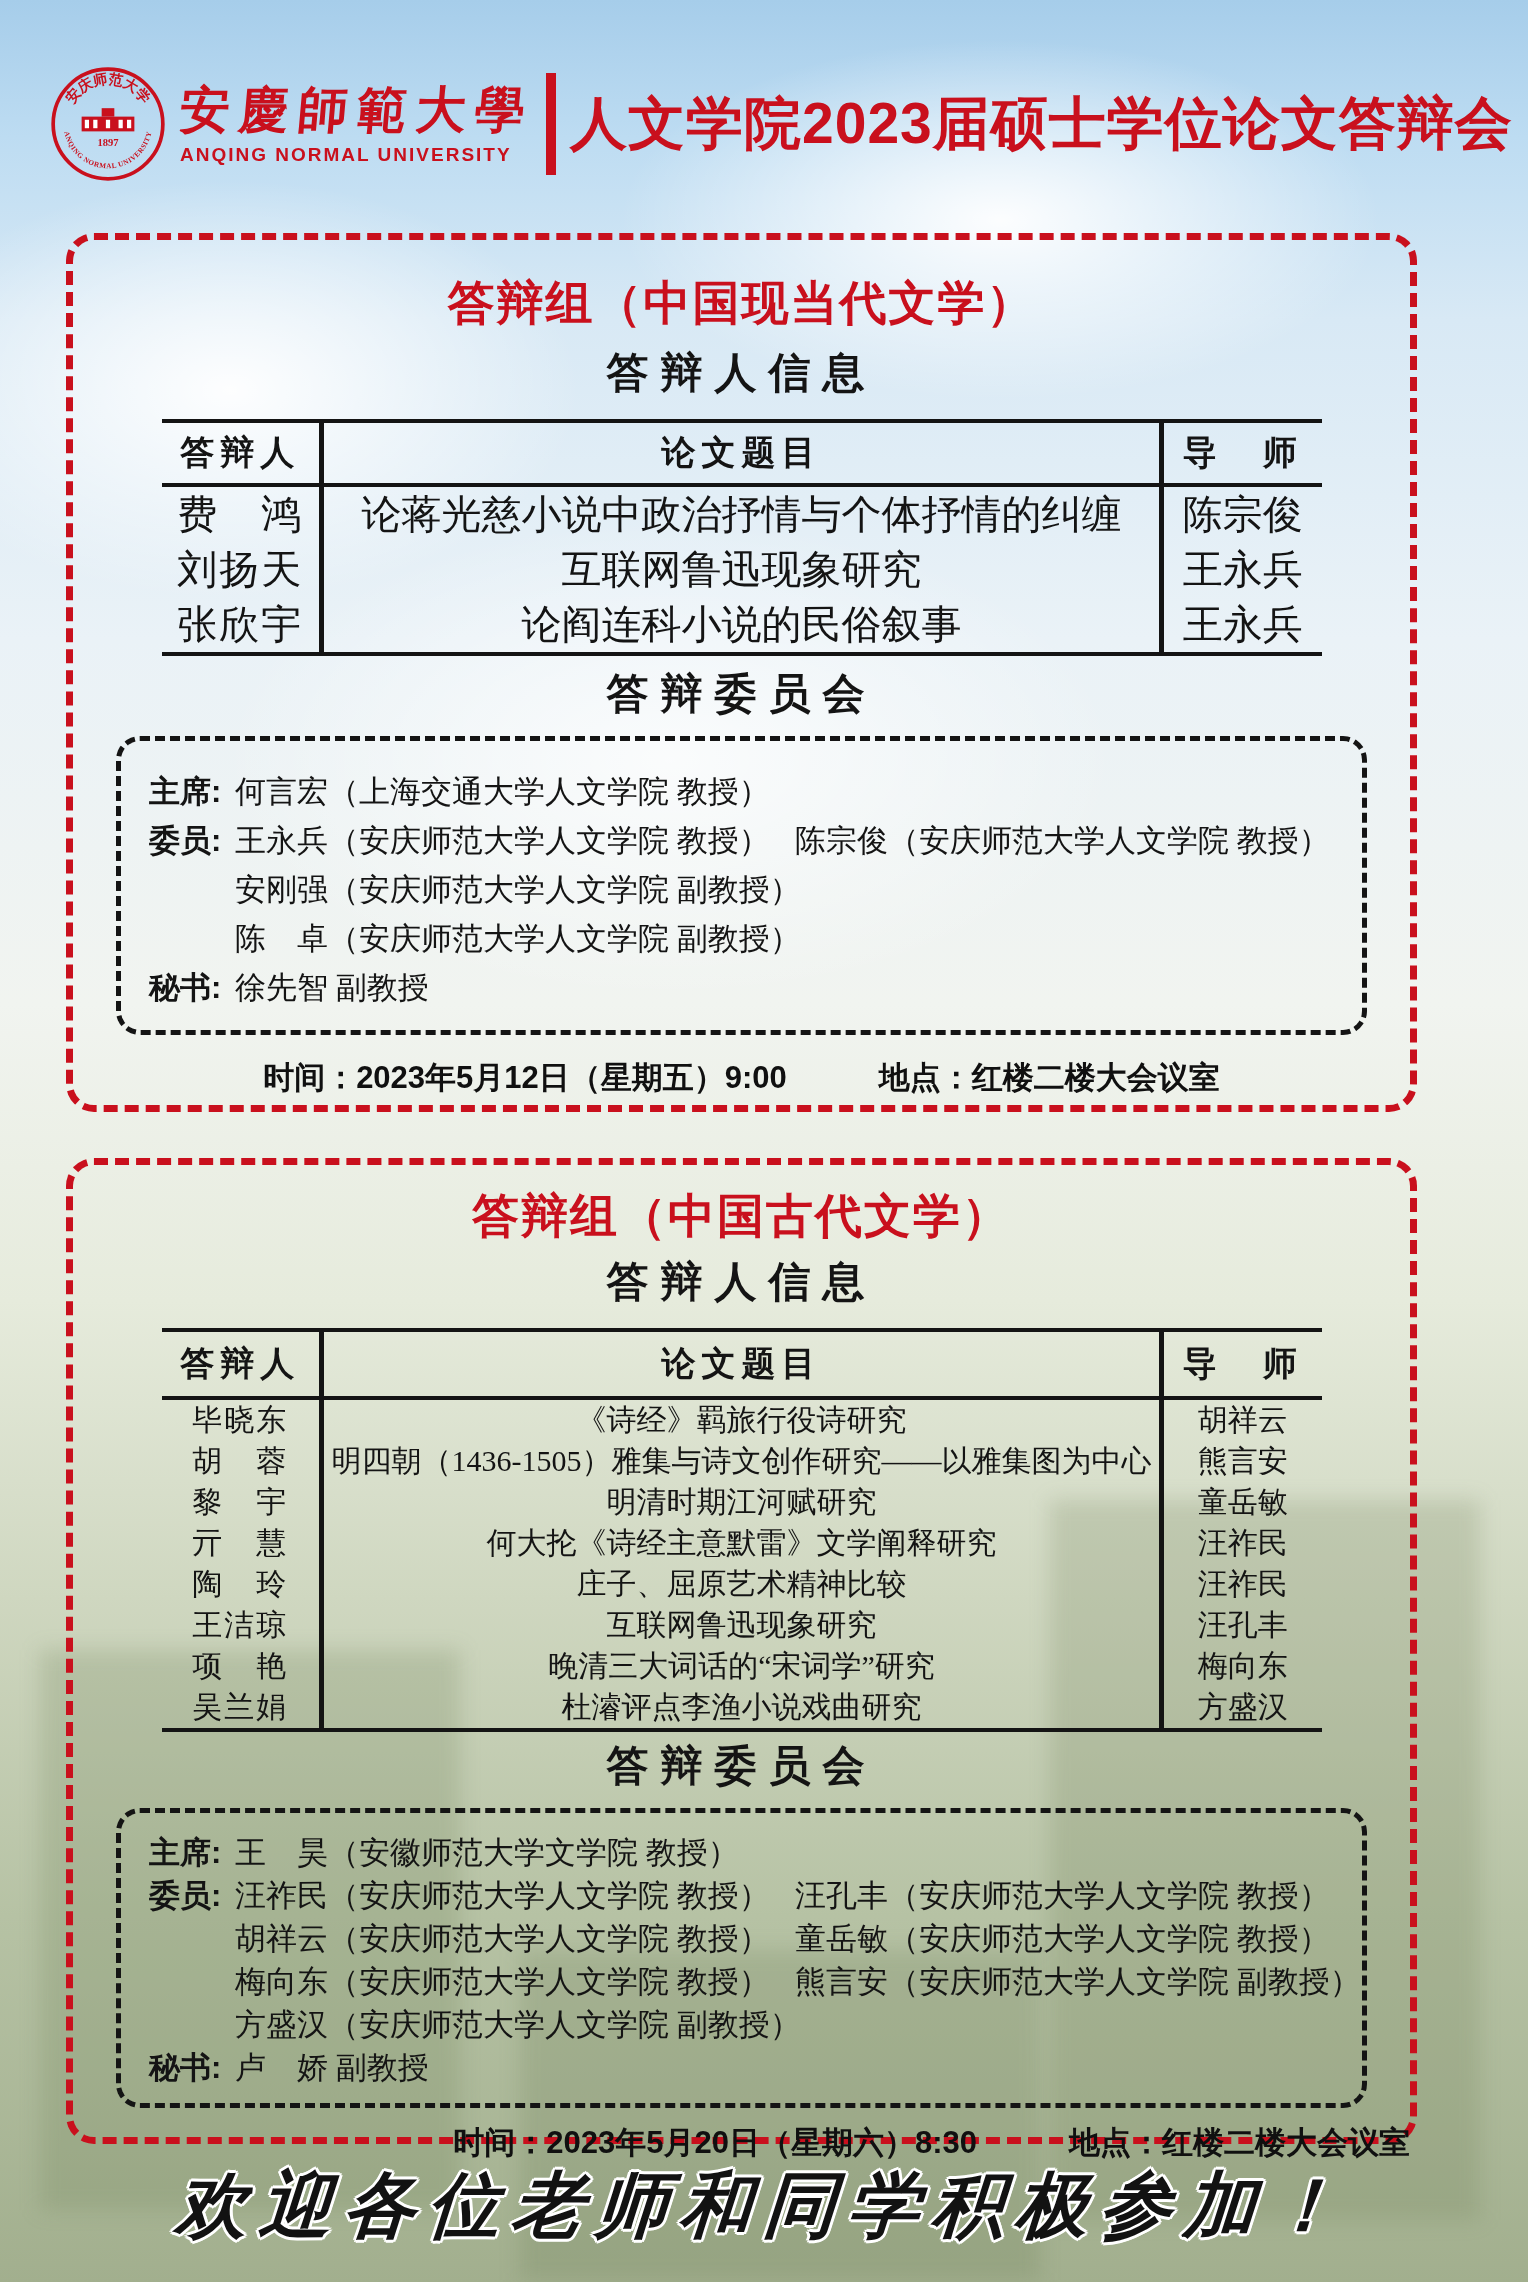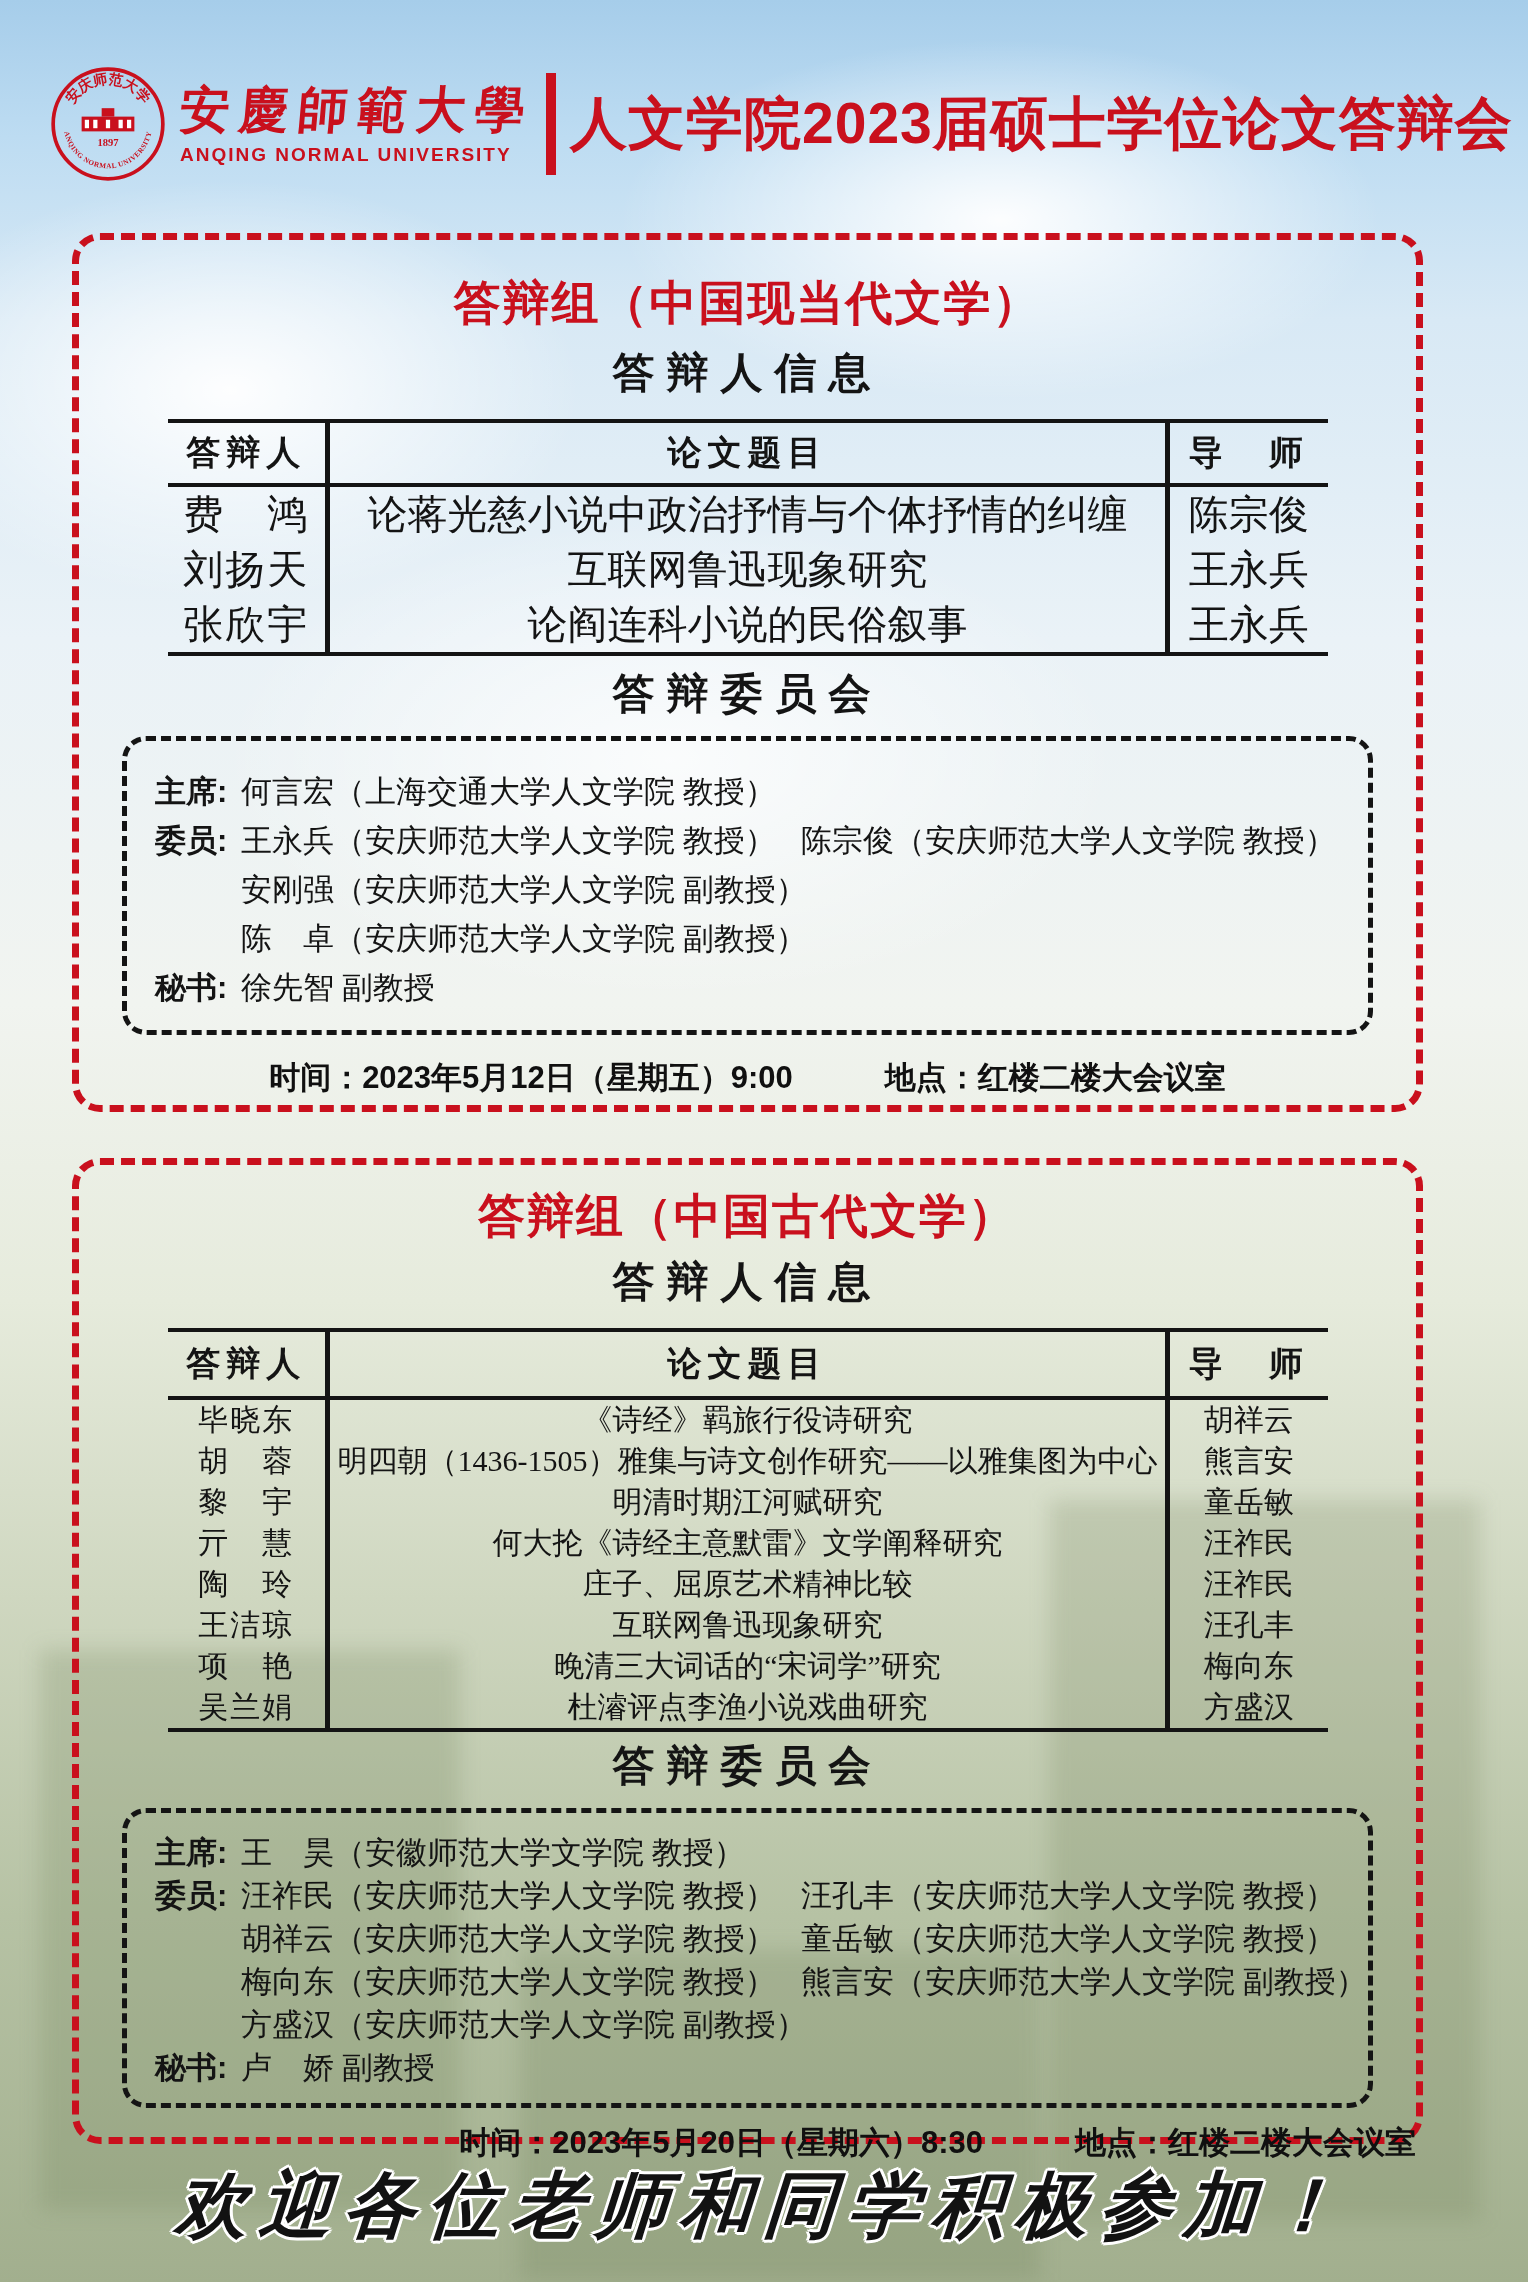--- a/index.html
+++ b/index.html
@@ -32,21 +32,21 @@
   .uni{margin-left:14px;flex:none;}
   .uni-cn{font-size:50px;line-height:1.15;color:var(--red);font-weight:bold;
     letter-spacing:9px;transform:skewX(-5deg);white-space:nowrap;}
   .uni-en{font-size:19px;margin-top:4px;color:var(--red);font-weight:bold;
     font-family:"Liberation Sans","DejaVu Sans",sans-serif;letter-spacing:2px;white-space:nowrap;}
   .hdr-bar{width:10px;height:102px;background:var(--red);margin:0 14px 0 12px;flex:none;}
   .hdr-title{font-size:57px;font-weight:bold;color:var(--red);white-space:nowrap;
     font-family:"Liberation Sans","DejaVu Sans",sans-serif;letter-spacing:1px;}
 
   
-  .panel{position:absolute;left:72px;width:1351px;box-sizing:border-box;
+  .panel{position:absolute;left:66px;width:1351px;box-sizing:border-box;
     border:7px dashed var(--red);border-radius:28px;z-index:1;}
   .panel1{top:233px;height:879px;}
   .panel2{top:1158px;height:986px;}
 
   .group-title{text-align:center;color:var(--red);font-weight:bold;font-size:47px;
     font-family:"Liberation Sans","DejaVu Sans",sans-serif;letter-spacing:2px;margin-top:32px;}
   .panel2 .group-title{margin-top:20px;}
   .sub-heading{text-align:center;color:var(--ink);font-weight:bold;font-size:42px;
     letter-spacing:12px;margin-top:10px;}
   .panel2 .sub-heading{margin-top:6px;}

